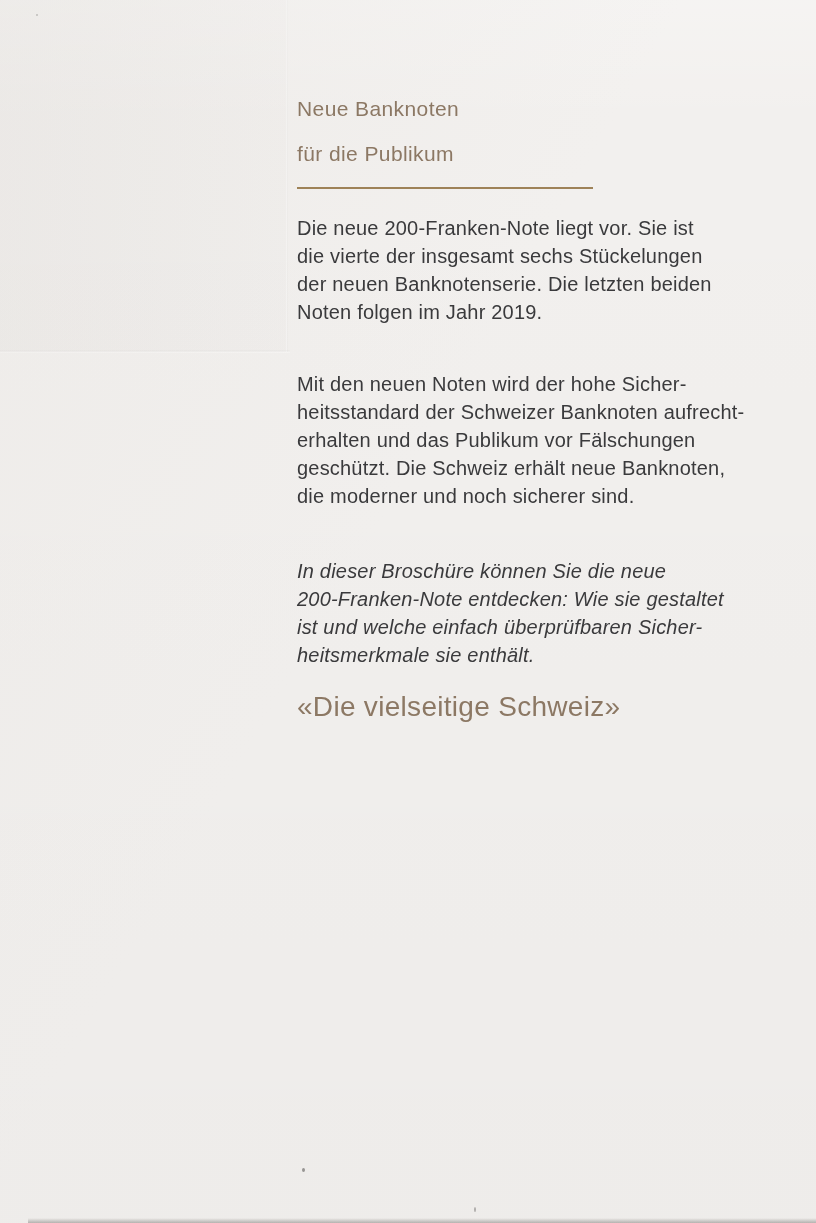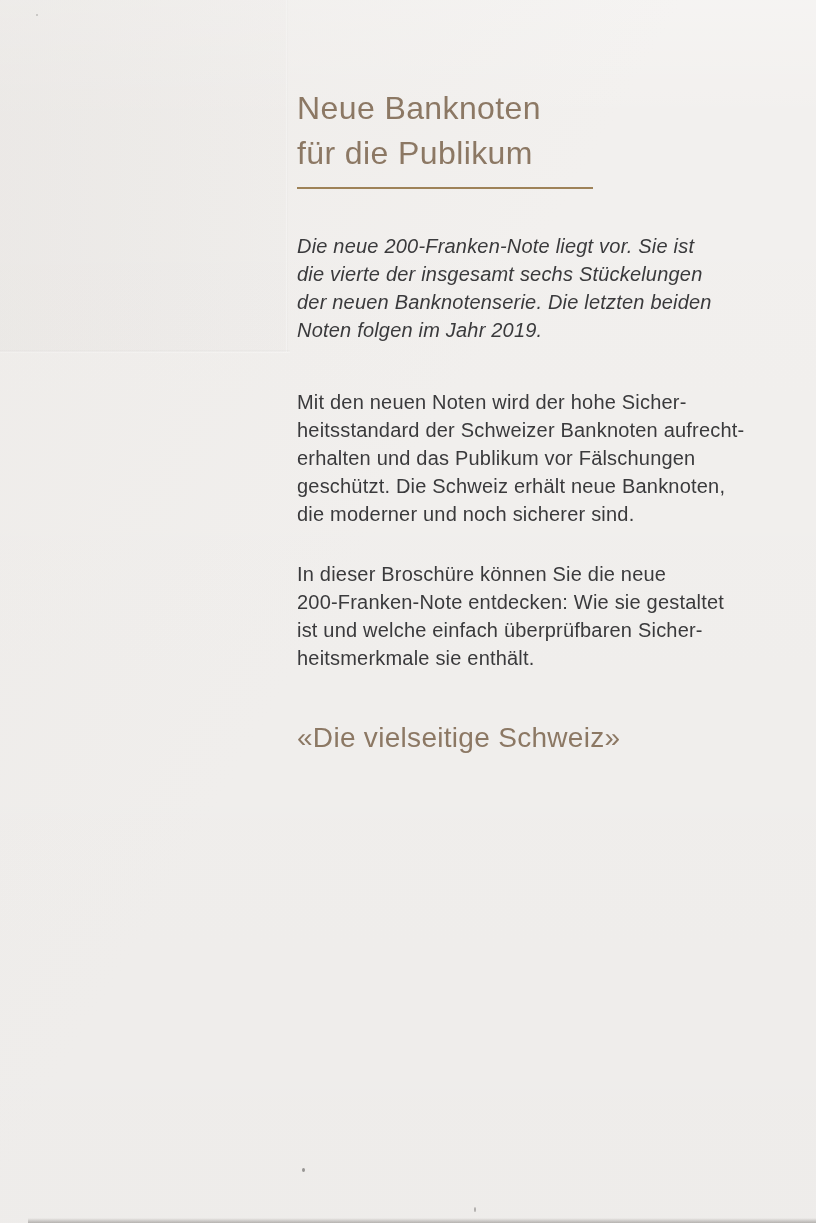--- a/index.html
+++ b/index.html
@@ -67,21 +67,21 @@
   .speck-3 { left: 36px;  top: 14px;   width: 2px; height: 2px; background: rgba(80,78,76,0.3); }
 
   .content {
     position: absolute;
     left: 297px;
     top: 86px;
     width: 500px;
   }
   .title-block {
     margin: 0;
-    font-size: 32px;
+    font-size: 21px;
     font-weight: 400;
     line-height: 45px;
     letter-spacing: 0.4px;
     color: #8c7864;
   }
   .title-line { display: block; }
   .title-rule {
     border: none;
     border-top: 2px solid #8f6f3d;
     width: 296px;
@@ -89,26 +89,26 @@
     opacity: 0.85;
   }
   .body-par {
     margin: 0;
     font-size: 20px;
     line-height: 28px;
     letter-spacing: 0.2px;
     color: #3a3a3c;
     white-space: pre-line;
   }
-  .par-1 { margin-top: 43px; font-style: italic; }
+  .par-1 { margin-top: 25px; }
   .par-2 { margin-top: 44px; }
-  .par-3 { margin-top: 32px; }
+  .par-3 { margin-top: 47px; font-style: italic; }
   .par-4 { margin-top: 28px; }
   .slogan {
-    margin: 50px 0 0 0;
+    margin: 22px 0 0 0;
     font-size: 28px;
     font-weight: 400;
     letter-spacing: 0.3px;
     color: #8c7864;
   }
 </style>
 </head>
 <body>
 
 <div class="page">

